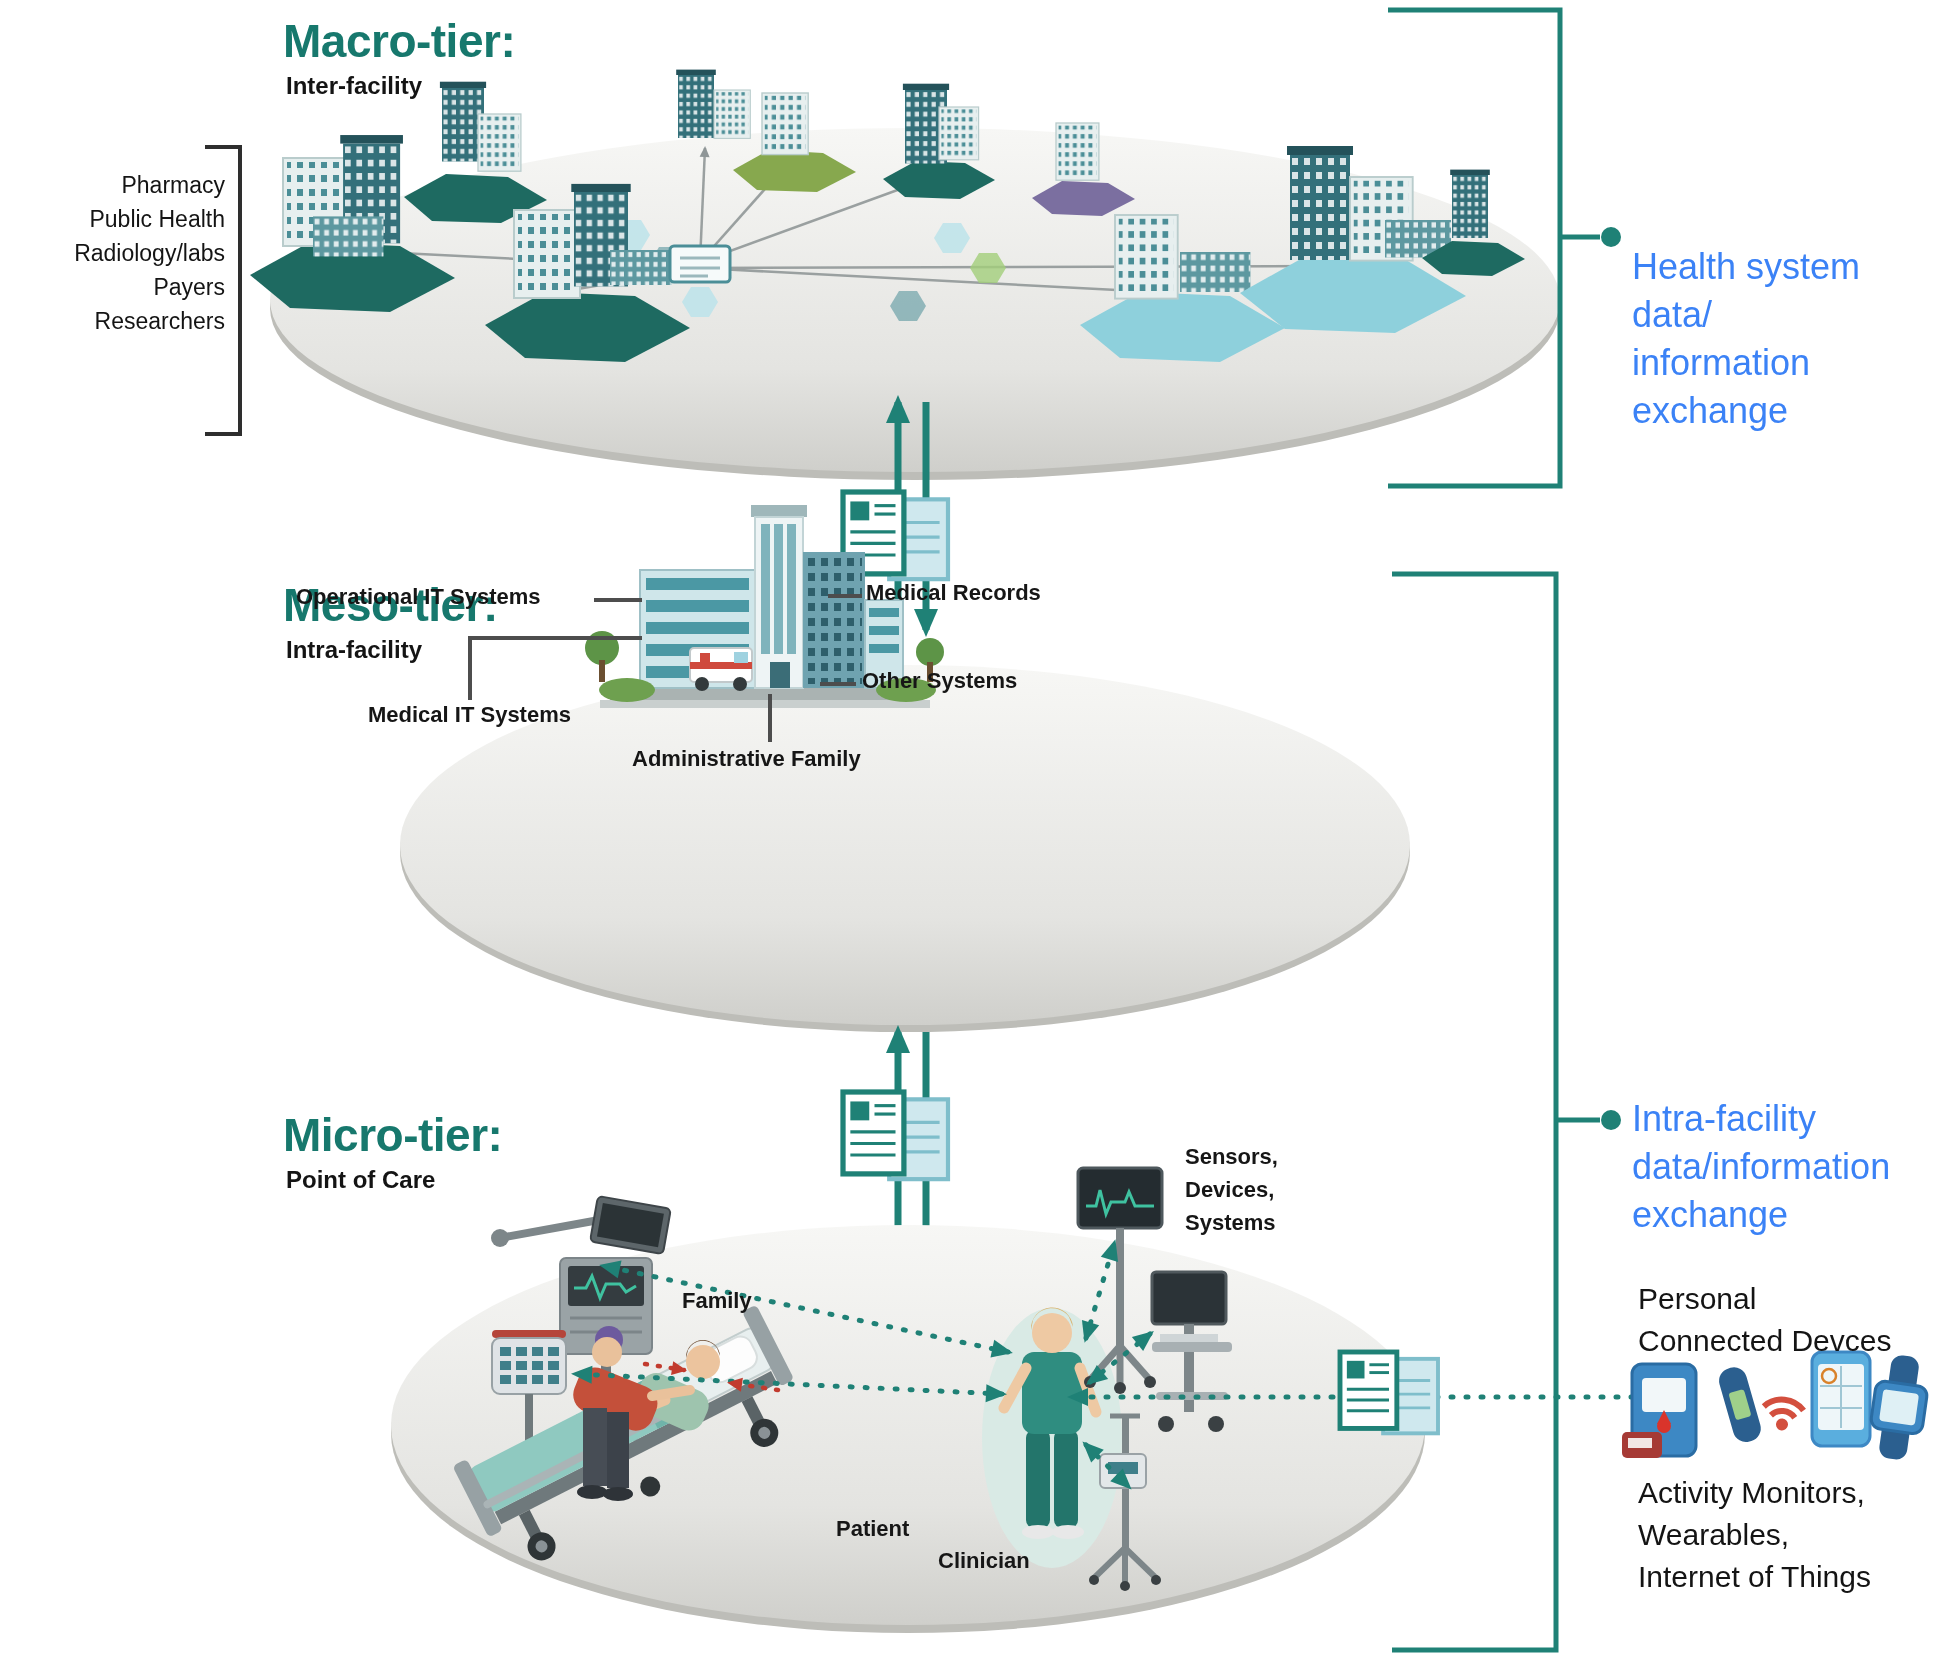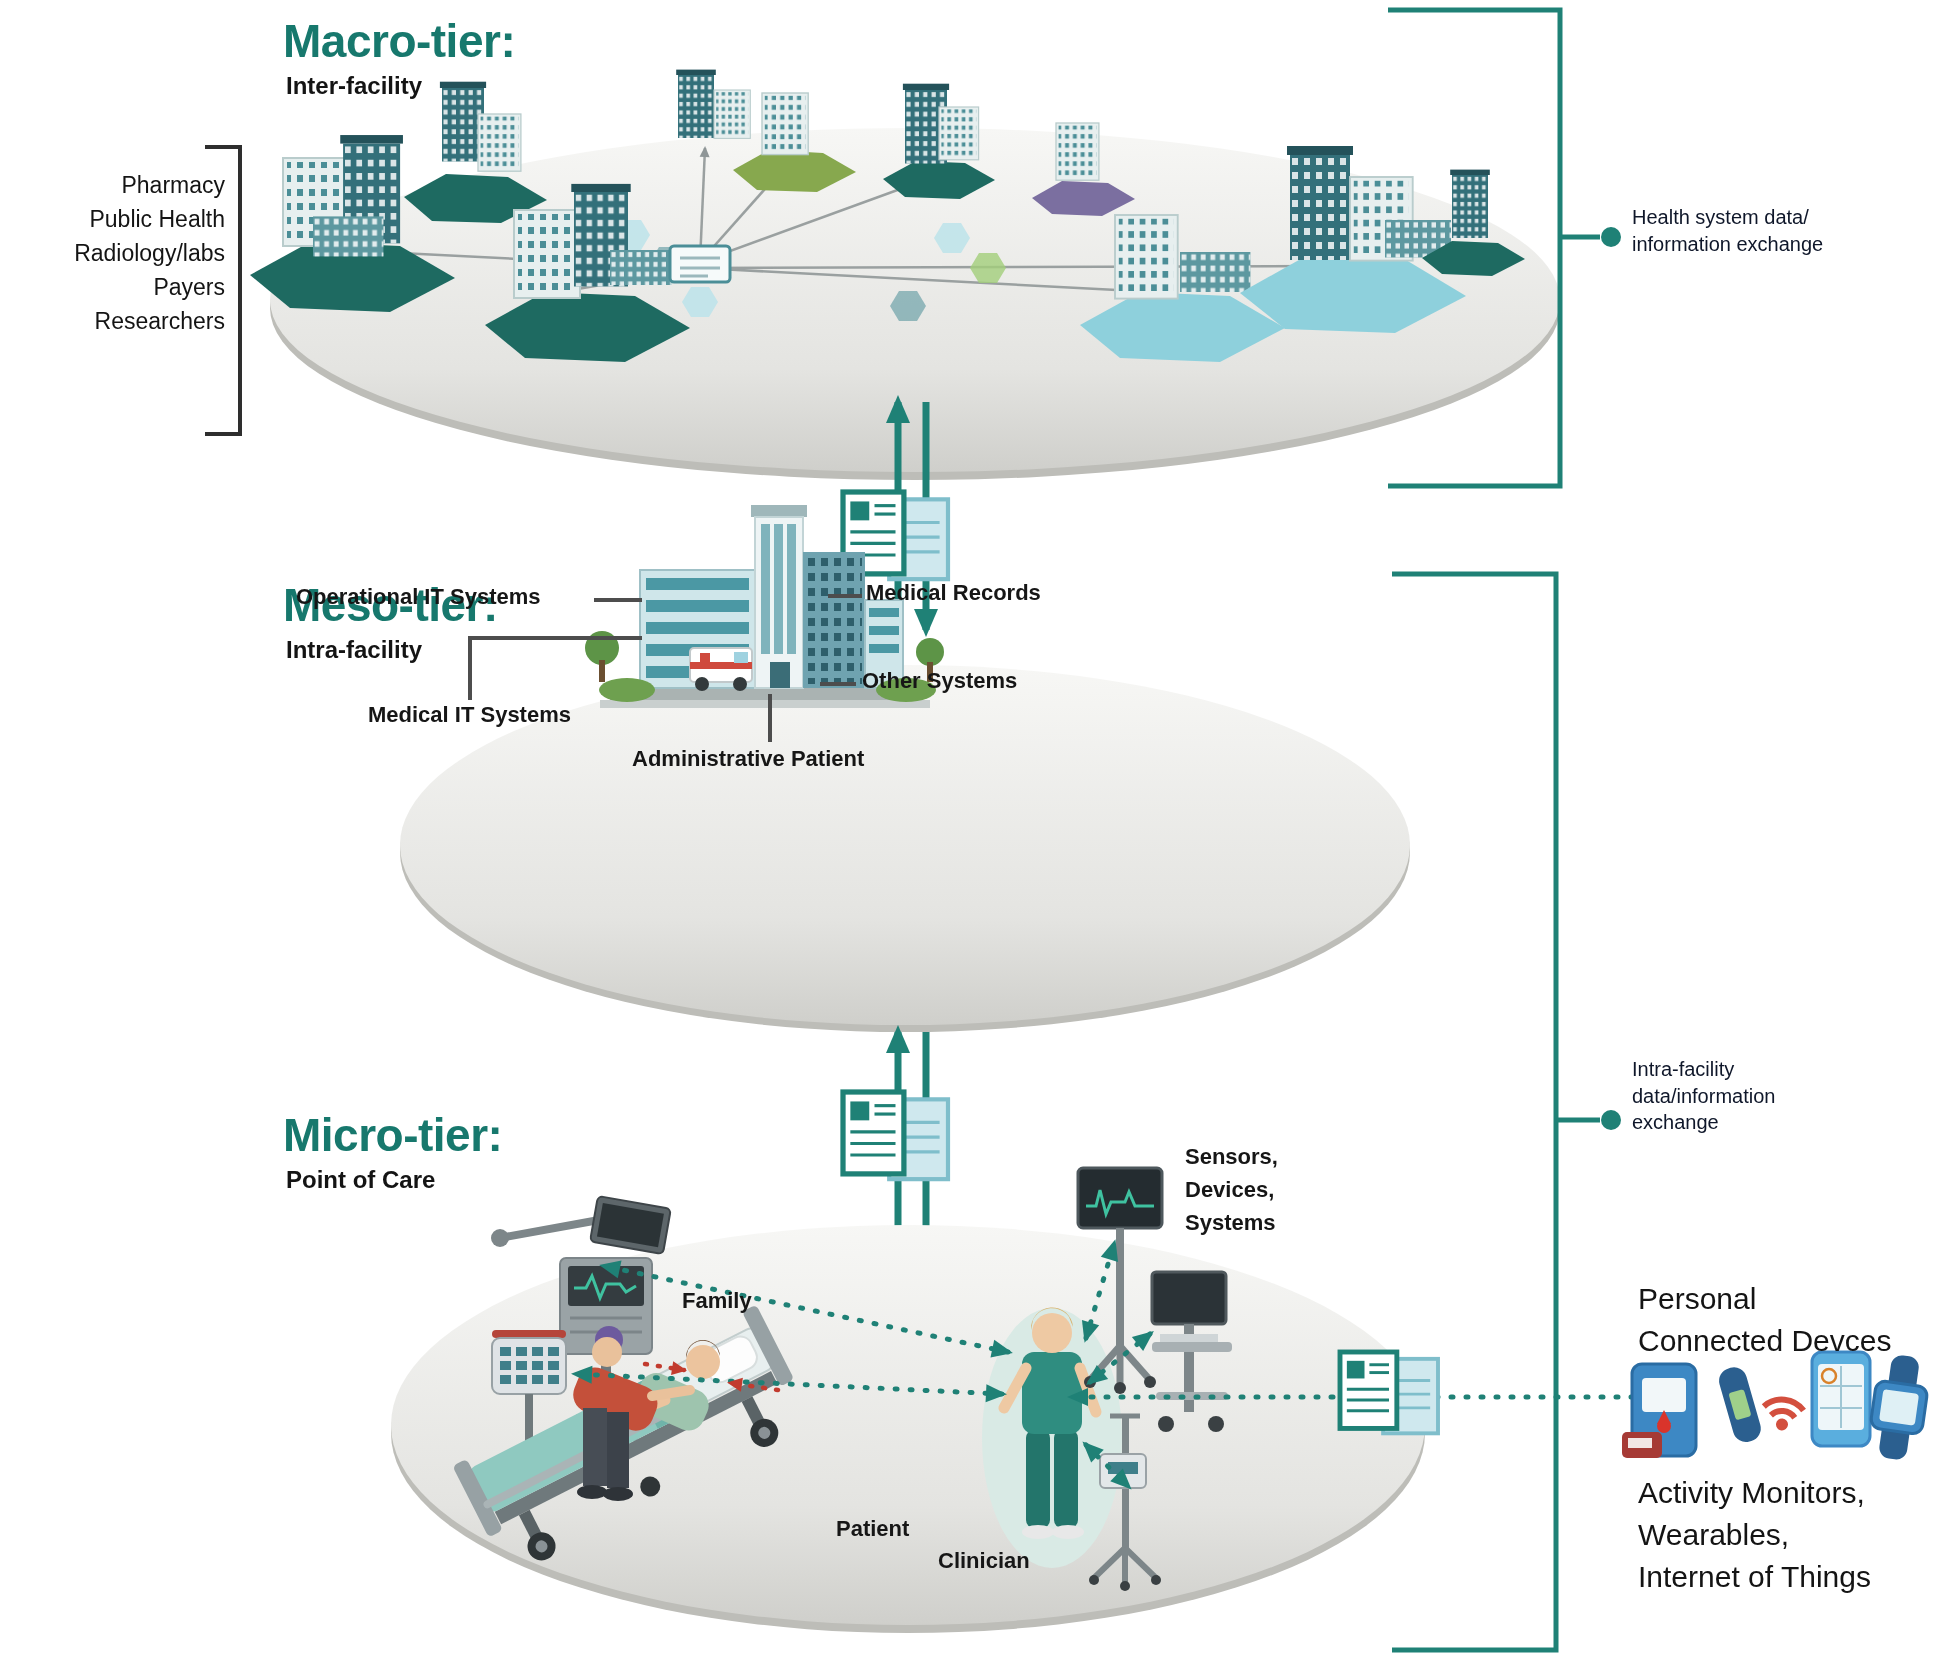--- a/index.html
+++ b/index.html
@@ -4,21 +4,21 @@
 <style>
   html,body{margin:0;padding:0;background:#ffffff;}
   .stage{position:relative;width:1946px;height:1663px;background:#ffffff;overflow:hidden;
          font-family:"Liberation Sans",sans-serif;color:#121212;}
   svg.art{position:absolute;left:0;top:0;z-index:1;}
   .lbl{position:absolute;z-index:2;white-space:pre-line;}
   .tier-title{font-weight:bold;font-size:46px;color:#17786d;letter-spacing:-0.5px;}
   .tier-sub{font-weight:bold;font-size:24px;color:#141414;}
   .side-list{font-size:23px;line-height:1.48;text-align:right;width:195px;color:#141414;}
   .mlabel{font-weight:bold;font-size:22px;color:#161616;}
-  .teal-note{color:#0f172a;font-size:20px;line-height:1.33;}
+  .teal-note{color:#3b82f6;font-size:36px;line-height:1.33;margin-top:39px;}
   .blk-note{font-size:30px;line-height:1.4;color:#141414;}
 </style>
 </head>
 <body>
 
 <div class="stage">
 
 <svg class="art" width="1946" height="1663" viewBox="0 0 1946 1663">
   <defs>
     <linearGradient id="gp" x1="0" y1="0" x2="0" y2="1">
@@ -423,21 +423,21 @@
 Researchers</div>
 <div class="lbl teal-note" style="left:1632px;top:204px;">Health system data/
 information exchange</div>
 
 <div class="lbl tier-title" style="left:283px;top:578px;">Meso-tier:</div>
 <div class="lbl tier-sub" style="left:286px;top:636px;">Intra-facility</div>
 <div class="lbl mlabel" style="left:296px;top:584px;">Operational IT Systems</div>
 <div class="lbl mlabel" style="left:866px;top:580px;">Medical Records</div>
 <div class="lbl mlabel" style="left:368px;top:702px;">Medical IT Systems</div>
 <div class="lbl mlabel" style="left:862px;top:668px;">Other Systems</div>
-<div class="lbl mlabel" style="left:632px;top:746px;">Administrative Patient</div>
+<div class="lbl mlabel" style="left:632px;top:746px;">Administrative Family</div>
 
 <div class="lbl tier-title" style="left:283px;top:1108px;">Micro-tier:</div>
 <div class="lbl tier-sub" style="left:286px;top:1166px;">Point of Care</div>
 <div class="lbl mlabel" style="left:682px;top:1288px;">Family</div>
 <div class="lbl mlabel" style="left:836px;top:1516px;">Patient</div>
 <div class="lbl mlabel" style="left:938px;top:1548px;">Clinician</div>
 <div class="lbl mlabel" style="left:1185px;top:1140px;line-height:1.5;">Sensors,
 Devices,
 Systems</div>
 

